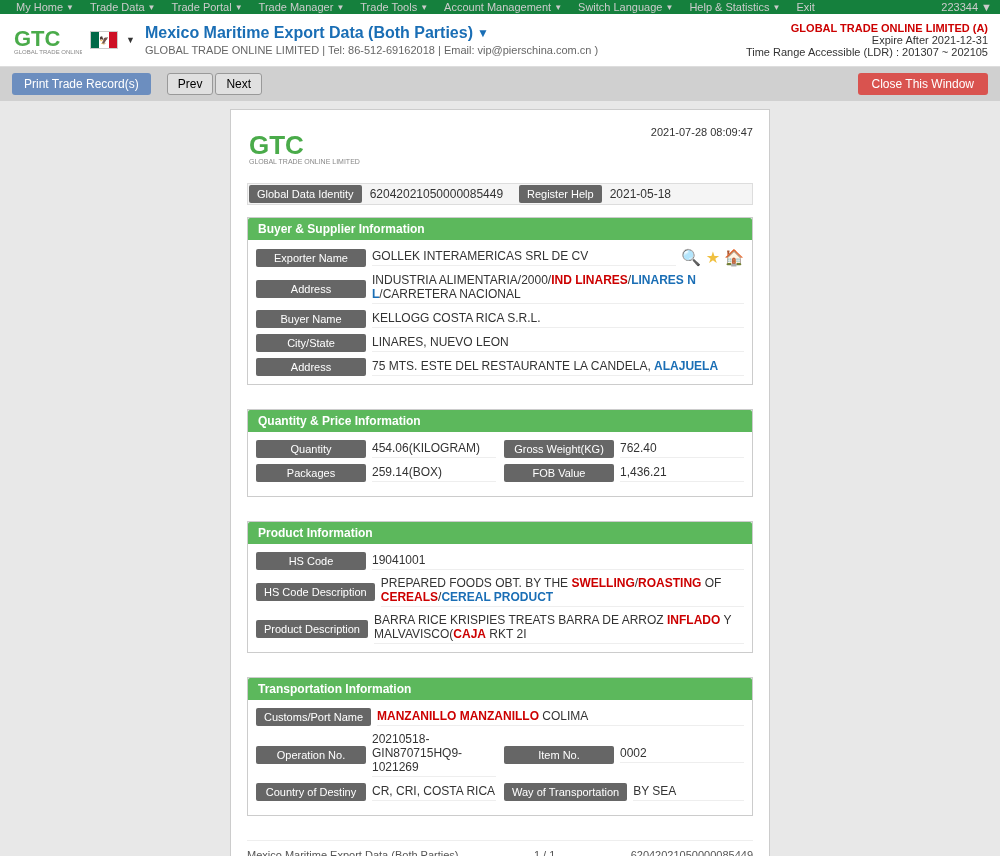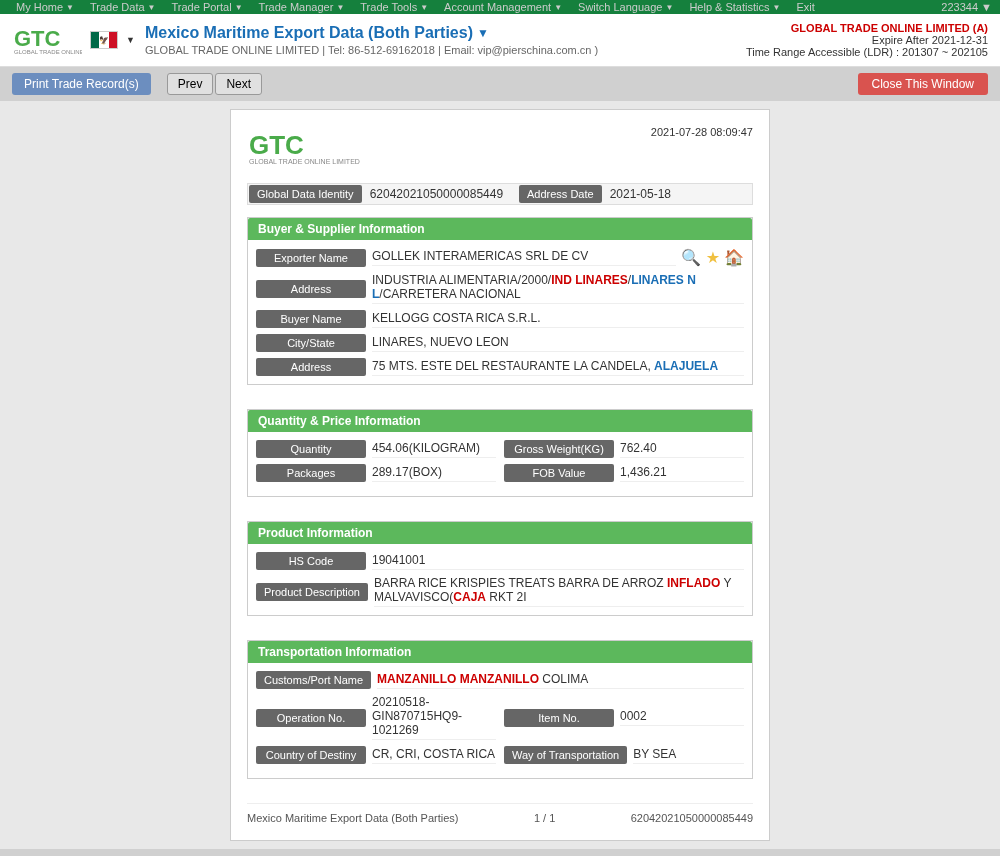--- a/index.html
+++ b/index.html
@@ -288,21 +288,21 @@
       <svg width="130" height="45" viewBox="0 0 130 45">
         <text x="2" y="28" font-size="26" font-weight="bold" fill="#4aab4a" font-family="Arial">GTC</text>
         <text x="2" y="38" font-size="7" fill="#888" font-family="Arial">GLOBAL TRADE ONLINE LIMITED</text>
       </svg>
       <div class="card-timestamp">2021-07-28 08:09:47</div>
     </div>
 
     <div class="data-identity-row">
       <span class="field-label-dark">Global Data Identity</span>
       <span class="field-value">62042021050000085449</span>
-      <span class="field-label-dark">Address Date</span>
+      <span class="field-label-dark">Register Help</span>
       <span class="field-value">2021-05-18</span>
     </div>
 
     <div class="section">
       <div class="section-header">Buyer &amp; Supplier Information</div>
       <div class="section-body">
 
         <div class="field-row">
           <span class="fl">Exporter Name</span>
           <span class="fv">GOLLEK INTERAMERICAS SRL DE CV</span>
@@ -348,36 +348,42 @@
             <span class="fv">454.06(KILOGRAM)</span>
           </div>
           <div class="field-group">
             <span class="fl">Gross Weight(KG)</span>
             <span class="fv">762.40</span>
           </div>
         </div>
         <div class="field-row-2col">
           <div class="field-group">
             <span class="fl">Packages</span>
-            <span class="fv">289.17(BOX)</span>
+            <span class="fv">259.14(BOX)</span>
           </div>
           <div class="field-group">
             <span class="fl">FOB Value</span>
             <span class="fv">1,436.21</span>
           </div>
         </div>
       </div>
     </div>
 
     <div class="section">
       <div class="section-header">Product Information</div>
       <div class="section-body">
         <div class="field-row">
           <span class="fl">HS Code</span>
           <span class="fv">19041001</span>
+        </div>
+        <div class="field-row">
+          <span class="fl">HS Code Description</span>
+          <span class="fv">
+            PREPARED FOODS OBT. BY THE <span class="highlight-red">SWELLING</span>/<span class="highlight-red">ROASTING</span> OF <span class="highlight-red">CEREALS</span>/<span class="highlight-blue">CEREAL PRODUCT</span>
+          </span>
         </div>
         <div class="field-row">
           <span class="fl">Product Description</span>
           <span class="fv">
             BARRA RICE KRISPIES TREATS BARRA DE ARROZ <span class="highlight-red">INFLADO</span> Y MALVAVISCO(<span class="highlight-red">CAJA</span> RKT 2I
           </span>
         </div>
       </div>
     </div>
 

